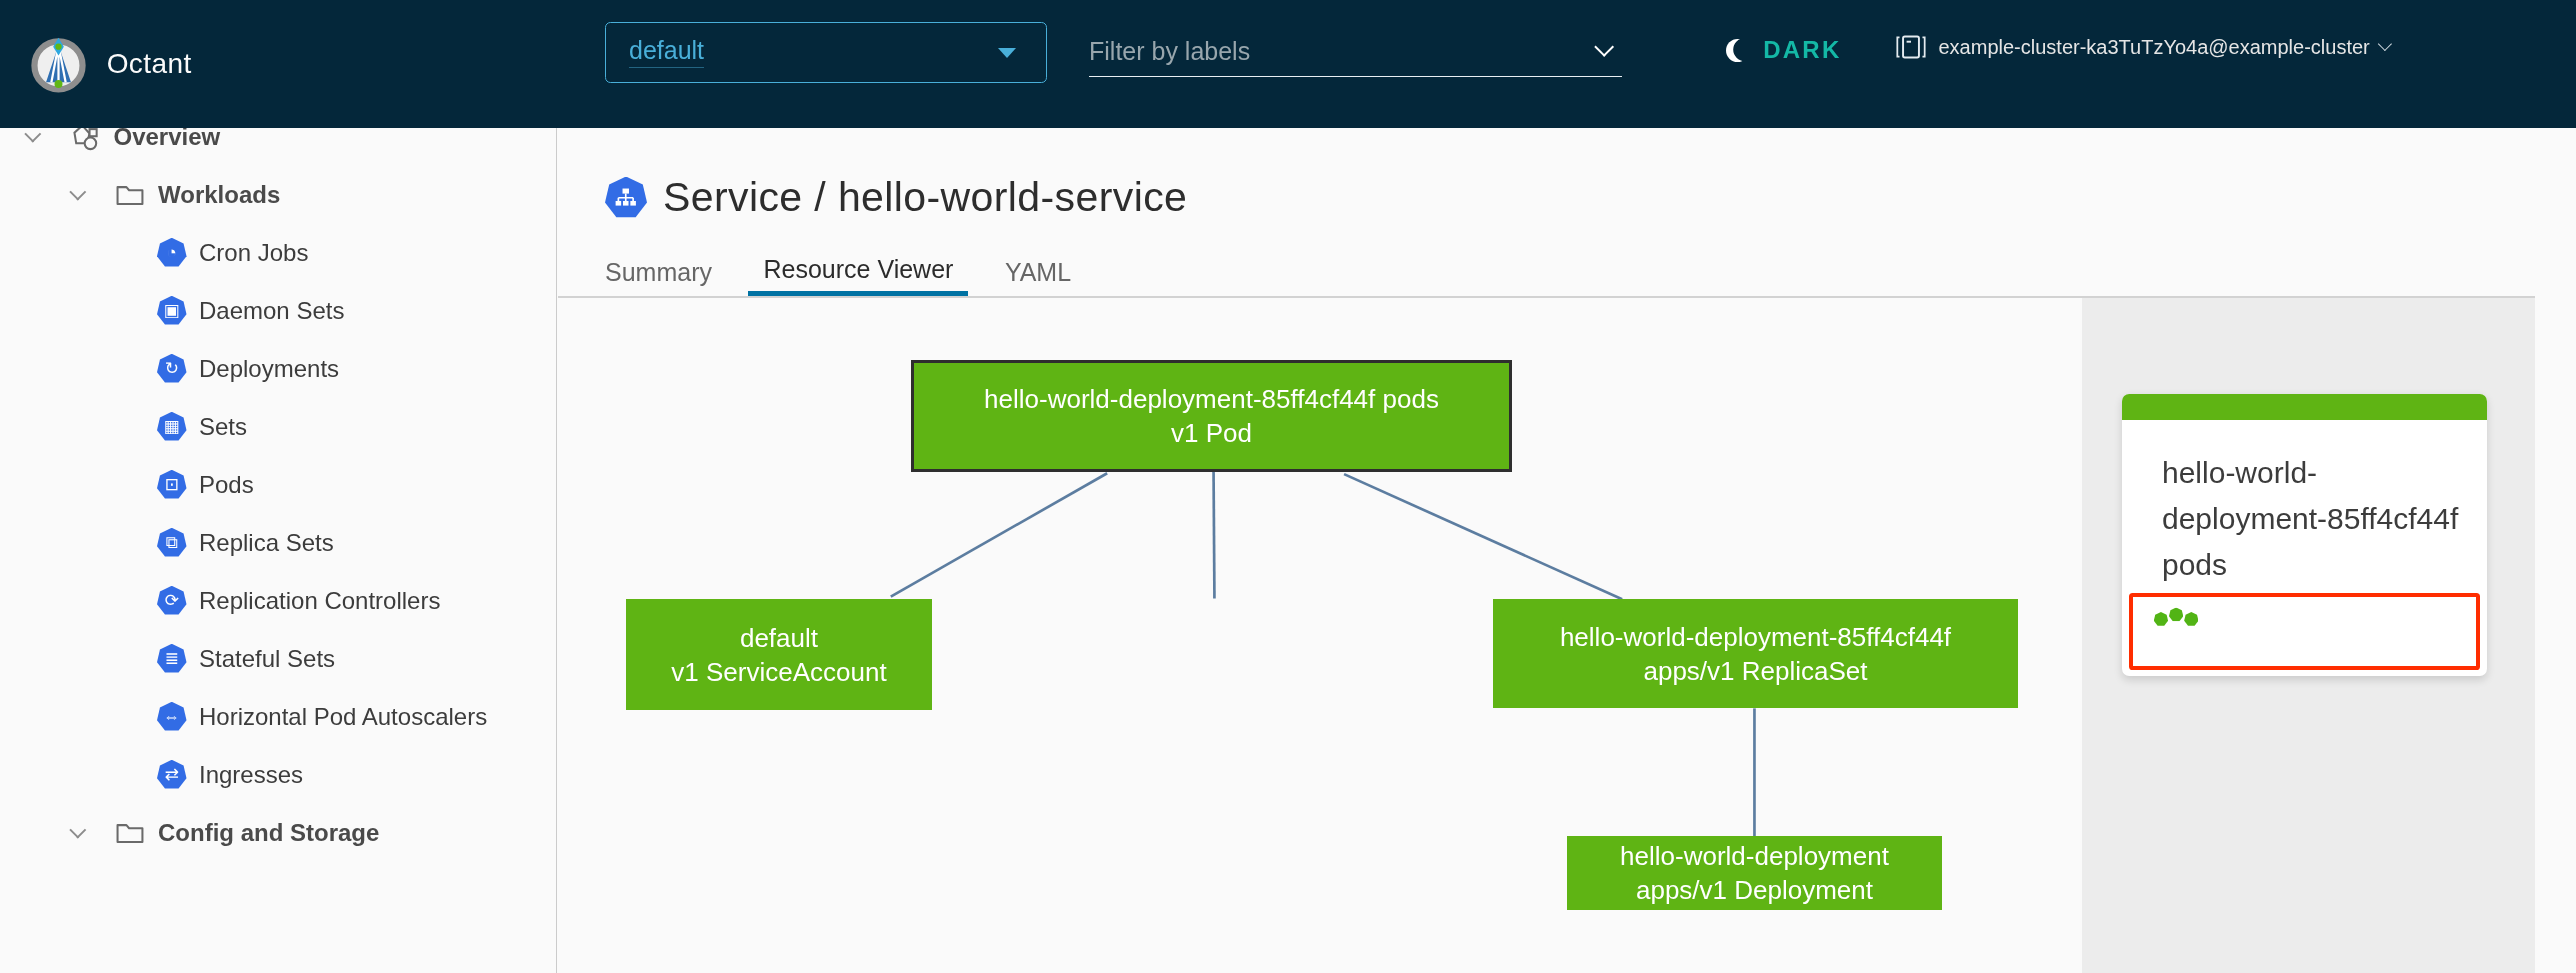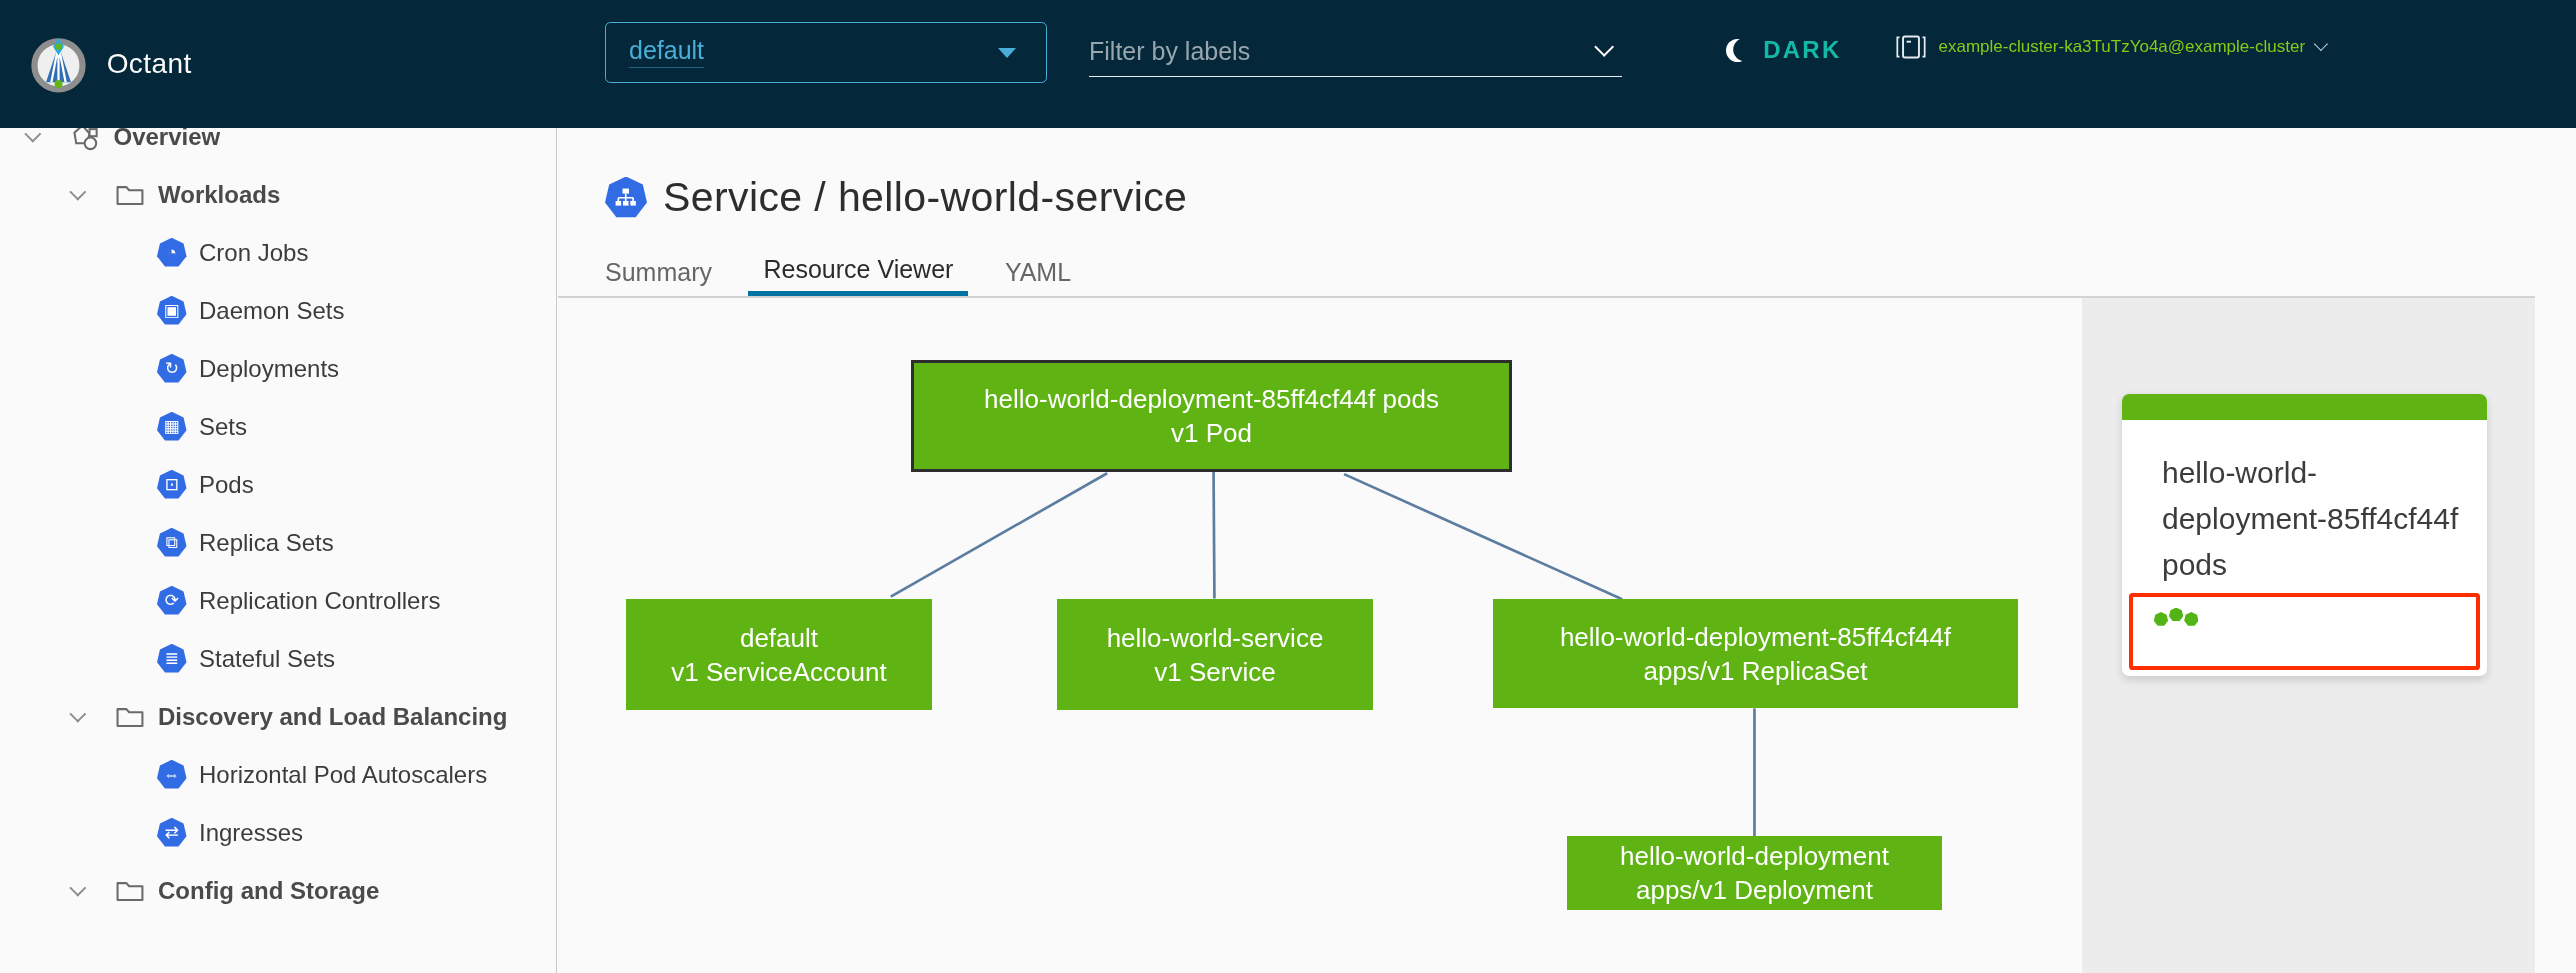--- a/index.html
+++ b/index.html
@@ -29,21 +29,21 @@
   .filter-chev { position:absolute; right:5.4px; top:12.5px; width:19.7px; height:19.7px; }
   .chev-shape { display:inline-block; width:14.3px; height:14.3px;
                 border-right:2.7px solid #fff; border-bottom:2.7px solid #fff; transform:rotate(45deg); }
 
   .theme-toggle { position:absolute; left:1726px; top:36px; display:flex; align-items:center; cursor:pointer; }
   .moon { width:23px; height:23px; border-radius:50%; box-shadow:inset 7.2px -0.9px 0 0 #fff; }
   .theme-label { color:#14b8a6; font-size:24px; font-weight:700; letter-spacing:2.2px; margin-left:14.3px; }
 
   .cluster-sel { position:absolute; left:1896px; top:32px; display:flex; align-items:center; cursor:pointer; }
   .cluster-icon { width:30px; height:30px; }
-  .cluster-name { color:#84cc16; font-size:17px; margin-left:12.5px; }
+  .cluster-name { color:#e5e5e5; font-size:20px; margin-left:12.5px; }
   .cluster-chev { display:inline-block; width:9.8px; height:9.8px; margin-left:10.7px; margin-top:-5.4px;
                   border-right:1.8px solid #cfd9df; border-bottom:1.8px solid #cfd9df; transform:rotate(45deg); }
 
   
   .sidebar { position:absolute; left:0; top:104px; width:557px; height:869px;
              background:#fafafa; border-right:0.9px solid #cbcbcb; padding-top:3.6px; z-index:2; }
   .srow { position:relative; height:58px; display:flex; align-items:center; cursor:pointer; }
   .srow.selected::before { content:""; position:absolute; left:140px; right:0; top:0; bottom:0;
                            background:#d9e4ea; }
   .srow > * { position:relative; }
@@ -192,29 +192,20 @@
       <span class="slabel">Replica Sets</span>
     </div>
     <div class="srow lvl2">
       <span class="k8s-badge">⟳</span>
       <span class="slabel">Replication Controllers</span>
     </div>
     <div class="srow lvl2">
       <span class="k8s-badge">≣</span>
       <span class="slabel">Stateful Sets</span>
     </div>
-    <div class="srow lvl1">
-      <span class="tree-chev">
-        <i></i>
-      </span>
-      <span class="group-icon"><svg viewBox="0 0 36 34">
-          <path d="M4 8 L14 8 L17 11.5 L32 11.5 L32 27 L4 27 Z" fill="none" stroke="#6a6a6a" stroke-width="2.3" stroke-linejoin="round"></path>
-        </svg></span>
-      <span class="slabel">Discovery and Load Balancing</span>
-    </div>
     <div class="srow lvl2">
       <span class="k8s-badge">⇔</span>
       <span class="slabel">Horizontal Pod Autoscalers</span>
     </div>
     <div class="srow lvl2">
       <span class="k8s-badge">⇄</span>
       <span class="slabel">Ingresses</span>
     </div>
     <div class="srow lvl1">
       <span class="tree-chev">
@@ -256,24 +247,20 @@
   </svg>
 
   <div class="node node-pod">
     <div class="nname">hello-world-deployment-85ff4cf44f pods</div>
     <div class="nkind">v1 Pod</div>
   </div>
   <div class="node node-sa">
     <div class="nname">default</div>
     <div class="nkind">v1 ServiceAccount</div>
   </div>
-  <div class="node node-svc">
-    <div class="nname">hello-world-service</div>
-    <div class="nkind">v1 Service</div>
-  </div>
   <div class="node node-rs">
     <div class="nname">hello-world-deployment-85ff4cf44f</div>
     <div class="nkind">apps/v1 ReplicaSet</div>
   </div>
   <div class="node node-deploy">
     <div class="nname">hello-world-deployment</div>
     <div class="nkind">apps/v1 Deployment</div>
   </div>
 </div>
 

